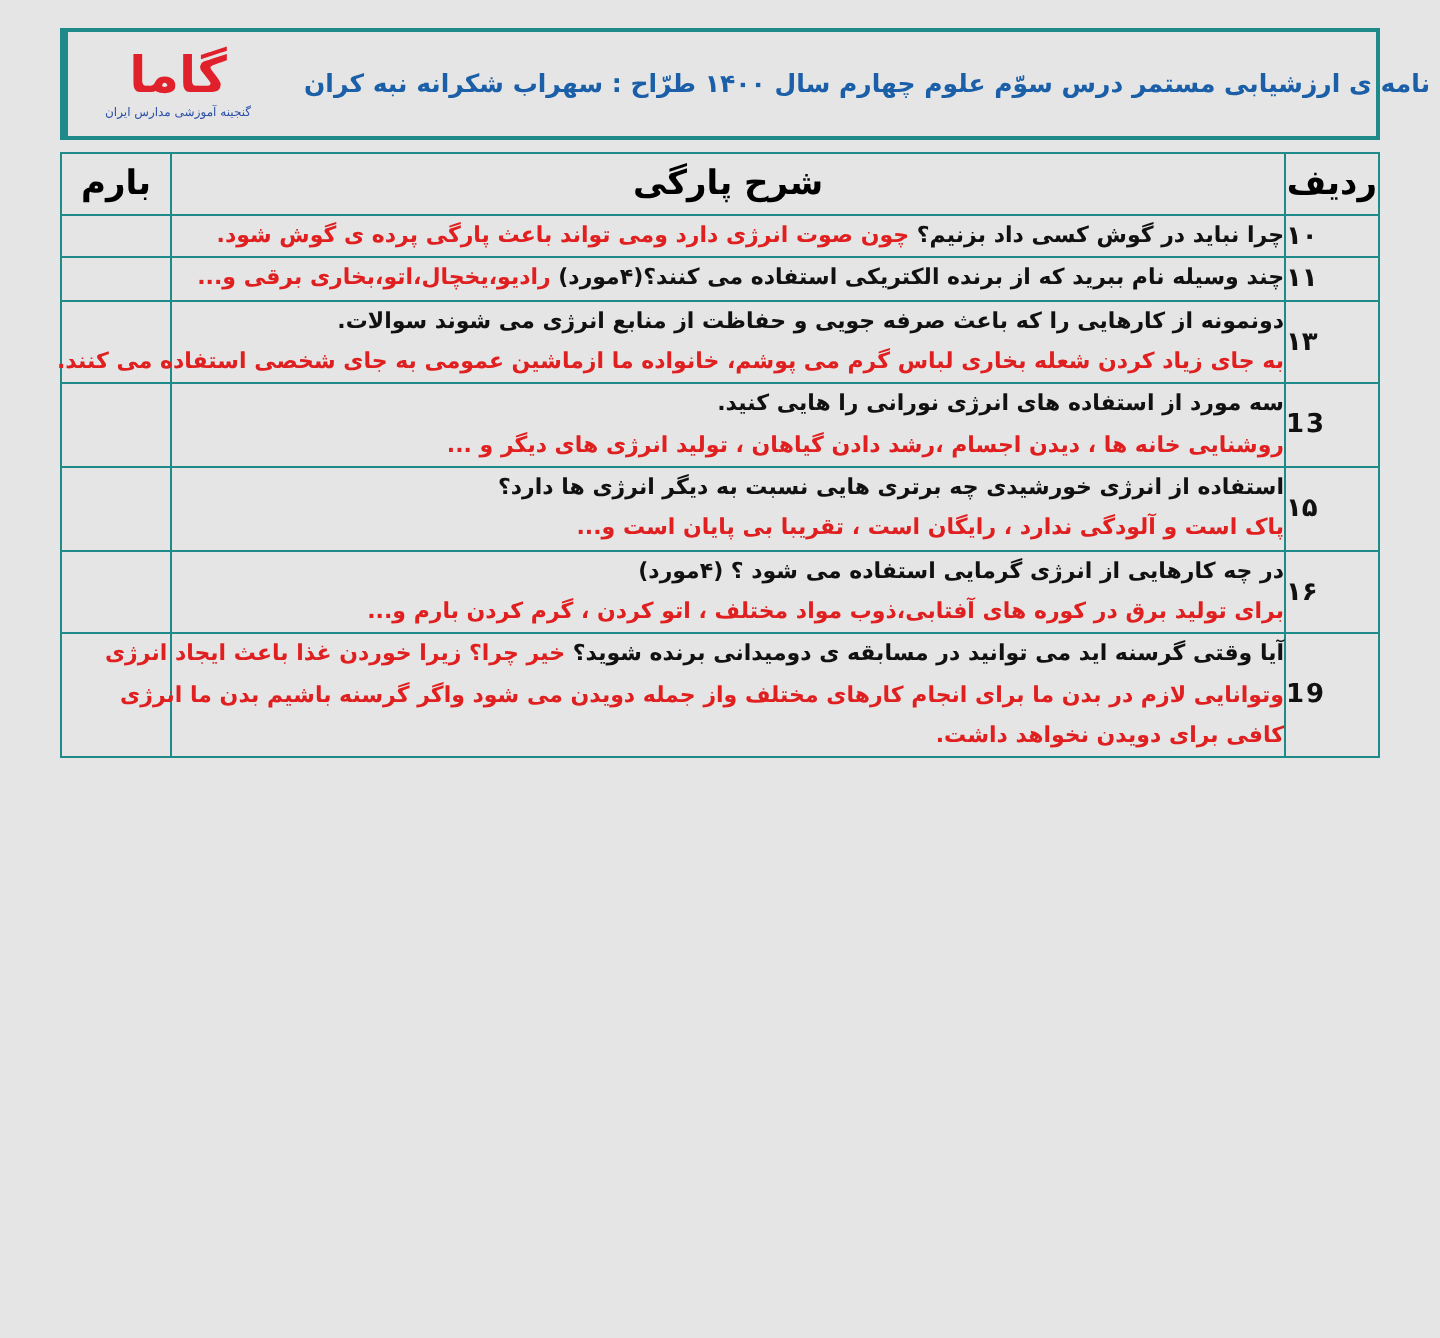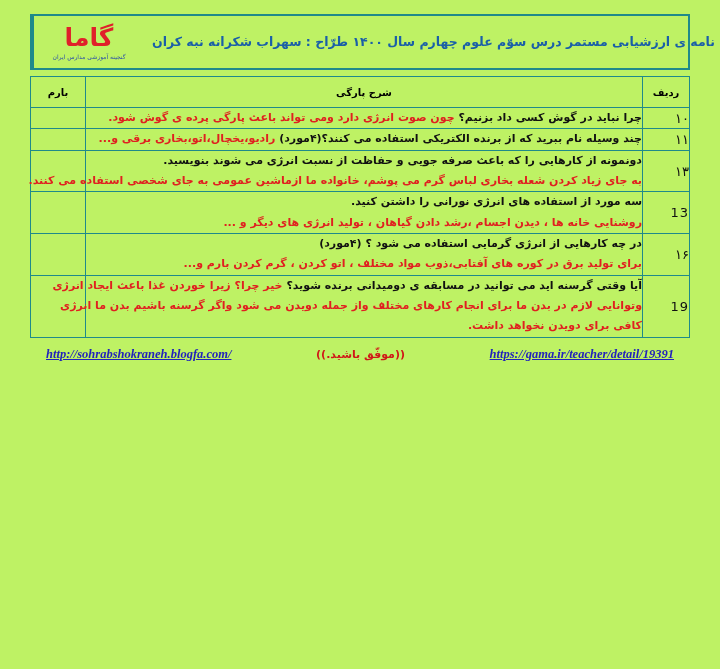--- a/index.html
+++ b/index.html
@@ -11,21 +11,21 @@
     width: 720px;
     height: 669px;
     font-family: "DejaVu Sans", "Liberation Sans", sans-serif;
     overflow: hidden;
   }
 
   .page {
     position: relative;
     width: 720px;
     height: 669px;
-    background: #bef264;
+    background: #e5e5e5;
     box-sizing: border-box;
     padding: 14px 30px 0 30px;
   }
 
   
   .header-band {
     display: flex;
     flex-direction: row-reverse;
     align-items: stretch;
     border: 2px solid #1f8a8a;
@@ -80,35 +80,35 @@
     table-layout: fixed;
   }
   table.qtable th,
   table.qtable td {
     border: 1.5px solid #1f8a8a;
     padding: 0;
     vertical-align: middle;
   }
   thead th {
     height: 30px;
-    font-size: 10px;
+    font-size: 17px;
     font-weight: bold;
     color: #000000;
     text-align: center;
     border: 2px solid #000000;
   }
   th.col-radif { width: 46px; }
   th.col-barom { width: 54px; }
   th.col-sharh { width: auto; }
 
   td.cell-radif {
     width: 46px;
-    text-align: right;
+    text-align: left;
     font-size: 13px;
-    font-weight: normal;
+    font-weight: bold;
     color: #111111;
     letter-spacing: 1px;
   }
   td.cell-barom {
     width: 54px;
   }
   td.cell-body {
     padding: 4px 8px 4px 8px;
     text-align: right;
   }
@@ -186,30 +186,38 @@
         <tr>
           <td class="cell-radif">۱۱</td>
           <td class="cell-body">
             <div class="qline mix"><span>چند وسیله نام ببرید که از برنده الکتریکی استفاده می کنند؟(۴مورد) </span><span class="ans">رادیو،یخچال،اتو،بخاری برقی و...</span></div>
           </td>
           <td class="cell-barom"></td>
         </tr>
         <tr>
           <td class="cell-radif">۱۳</td>
           <td class="cell-body">
-            <div class="qline q">دونمونه از کارهایی را که باعث صرفه جویی و حفاظت از نسبت انرژی می شوند بنویسید.</div>
+            <div class="qline q">دونمونه از کارهایی را که باعث صرفه جویی و حفاظت از منابع انرژی می شوند سوالات.</div>
             <div class="qline a">به جای زیاد کردن شعله بخاری لباس گرم می پوشم، خانواده ما ازماشین عمومی به جای شخصی استفاده می کنند.</div>
           </td>
           <td class="cell-barom"></td>
         </tr>
         <tr>
           <td class="cell-radif">13</td>
           <td class="cell-body">
-            <div class="qline q">سه مورد از استفاده های انرژی نورانی را داشتن کنید.</div>
+            <div class="qline q">سه مورد از استفاده های انرژی نورانی را هایی کنید.</div>
             <div class="qline a">روشنایی خانه ها ، دیدن اجسام ،رشد دادن گیاهان ، تولید انرژی های دیگر و ...</div>
+          </td>
+          <td class="cell-barom"></td>
+        </tr>
+        <tr>
+          <td class="cell-radif">۱۵</td>
+          <td class="cell-body">
+            <div class="qline q">استفاده از انرژی خورشیدی چه برتری هایی نسبت به دیگر انرژی ها دارد؟</div>
+            <div class="qline a">پاک است و آلودگی ندارد ، رایگان است ، تقریبا بی پایان است و...</div>
           </td>
           <td class="cell-barom"></td>
         </tr>
         <tr>
           <td class="cell-radif">۱۶</td>
           <td class="cell-body">
             <div class="qline q">در چه کارهایی از انرژی گرمایی استفاده می شود ؟ (۴مورد)</div>
             <div class="qline a">برای تولید برق در کوره های آفتابی،ذوب مواد مختلف ، اتو کردن ، گرم کردن بارم و...</div>
           </td>
           <td class="cell-barom"></td>
@@ -219,19 +227,14 @@
           <td class="cell-body">
             <div class="qline mix"><span>آیا وقتی گرسنه اید می توانید در مسابقه ی دومیدانی برنده شوید؟ </span><span class="ans">خیر چرا؟ زیرا خوردن غذا باعث ایجاد انرژی</span></div>
             <div class="qline a">وتوانایی لازم در بدن ما برای انجام کارهای مختلف واز جمله دویدن می شود واگر گرسنه باشیم بدن ما انرژی</div>
             <div class="qline a">کافی برای دویدن نخواهد داشت.</div>
           </td>
           <td class="cell-barom"></td>
         </tr>
       </tbody>
   </table>
 
-  <div class="footer">
-    <a class="footer-link" href="#">http://sohrabshokraneh.blogfa.com/</a>
-    <div class="footer-note">((موفّق باشید.))</div>
-    <a class="footer-link" href="#">https://gama.ir/teacher/detail/19391</a>
-  </div>
 
 </div>
 
 </body></html>

